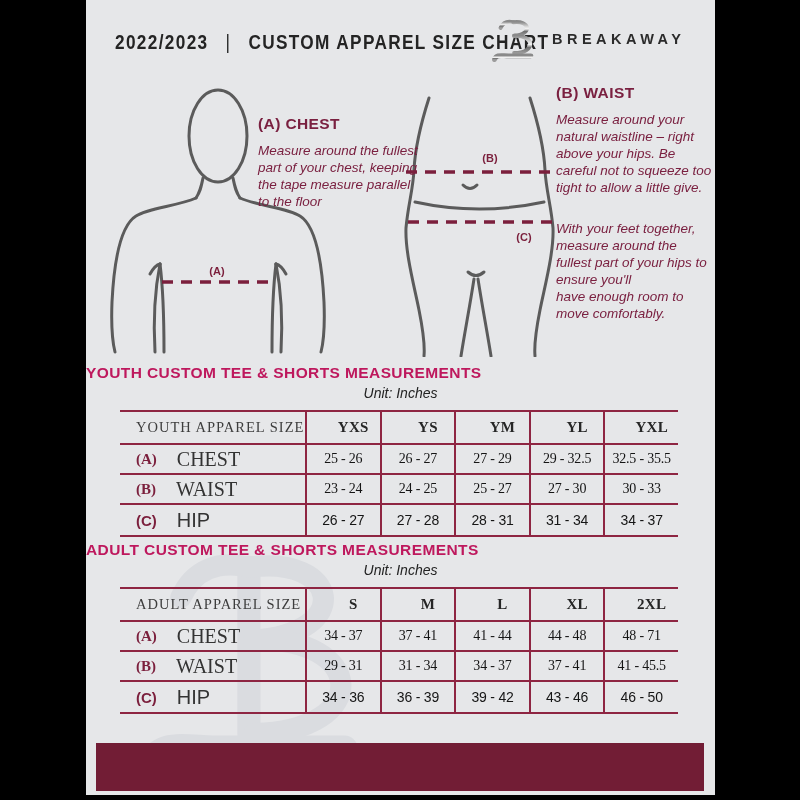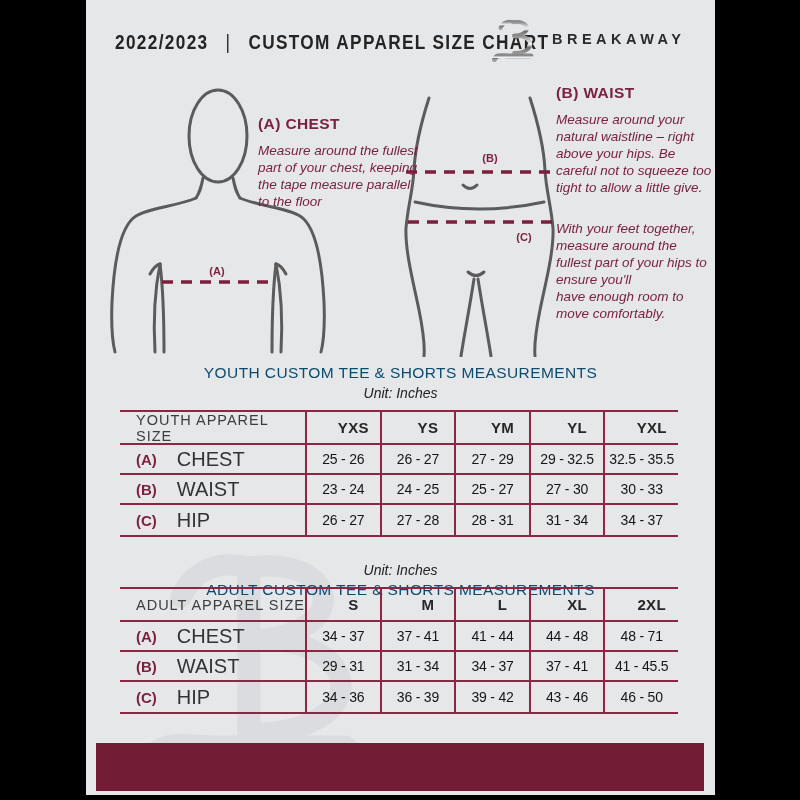--- a/index.html
+++ b/index.html
@@ -26,38 +26,38 @@
 
   
   .fig{position:absolute;}
   .fig-left{left:20px;top:82px;}
   .fig-right{left:309px;top:95px;}
   .fig path,.fig ellipse{fill:none;stroke:#5b5b5b;stroke-width:3;stroke-linecap:round;}
   .fig .dash{stroke:#7b1f3c;stroke-width:3.5;stroke-dasharray:11 8;stroke-linecap:butt;}
   .fig text{fill:#7b1f3c;font-weight:bold;font-size:11px;font-family:"Liberation Sans",sans-serif;}
 
   
-  .tbl-title{position:absolute;left:0;right:0;text-align:center;font-size:15.5px;font-weight:normal;
-             letter-spacing:.4px;color:#0c4a6e;}
+  .tbl-title{position:absolute;left:0;right:0;font-size:15.5px;font-weight:bold;
+             letter-spacing:.4px;color:#be185d;}
   .tbl-unit{position:absolute;left:0;right:0;text-align:center;font-size:14px;font-style:italic;color:#222;}
   .size-table{position:absolute;left:34px;width:558px;display:grid;
               grid-template-columns:185px repeat(5,1fr);
               grid-template-rows:33px 30px 30px 30px;
               border-top:2px solid #8e2542;border-bottom:2px solid #8e2542;}
   .cell{display:flex;align-items:center;justify-content:center;}
-  .cell.bb{border-bottom:2px solid #8e2542;}
+  .cell.bb{border-bottom:2px solid #8e2542;font-family:Liberation Serif, serif;}
   .cell.bl{border-left:2px solid #8e2542;}
   .label-cell{justify-content:flex-start;padding-left:16px;}
   .size-header{font-size:14.5px;letter-spacing:1px;color:#3d3d3d;}
   .size-head-cell{font-size:15px;font-weight:bold;color:#262626;letter-spacing:.3px;padding-left:20px;}
   .row-prefix{color:#7b1f3c;font-weight:bold;font-size:15px;}
   .row-label{color:#333;font-size:20px;margin-left:20px;}
   .data-cell{font-size:14px;color:#151515;letter-spacing:-.2px;}
   #youth-title{top:364px;} #youth-unit{top:385px;} #youth-table{top:410px;}
-  #adult-title{top:541px;margin-top:40px;} #adult-unit{top:562px;} #adult-table{top:587px;}
+  #adult-title{top:541px;} #adult-unit{top:562px;} #adult-table{top:587px;}
 
   
   .footer-bar{position:absolute;left:10px;top:743px;width:608px;height:48px;background:#721d35;}
   .watermark{position:absolute;left:18px;top:532px;width:320px;height:262px;color:#dadce0;z-index:0;}
   .tables-layer{position:absolute;inset:0;z-index:1;}
   .logo-use{fill:none;stroke-linecap:round;}
 </style>
 </head>
 <body>
 

